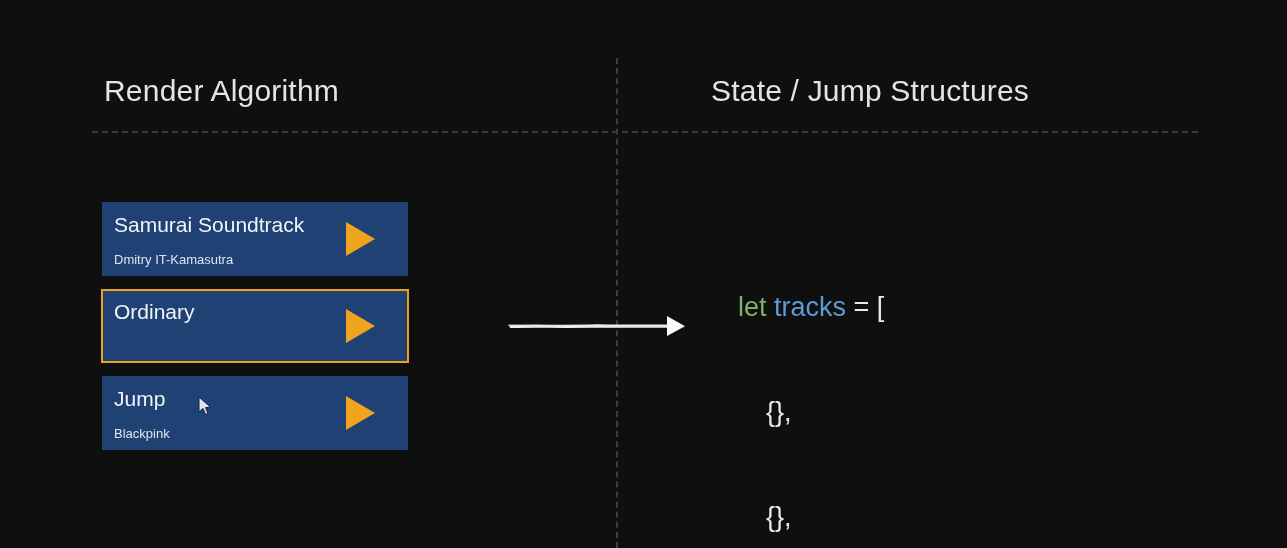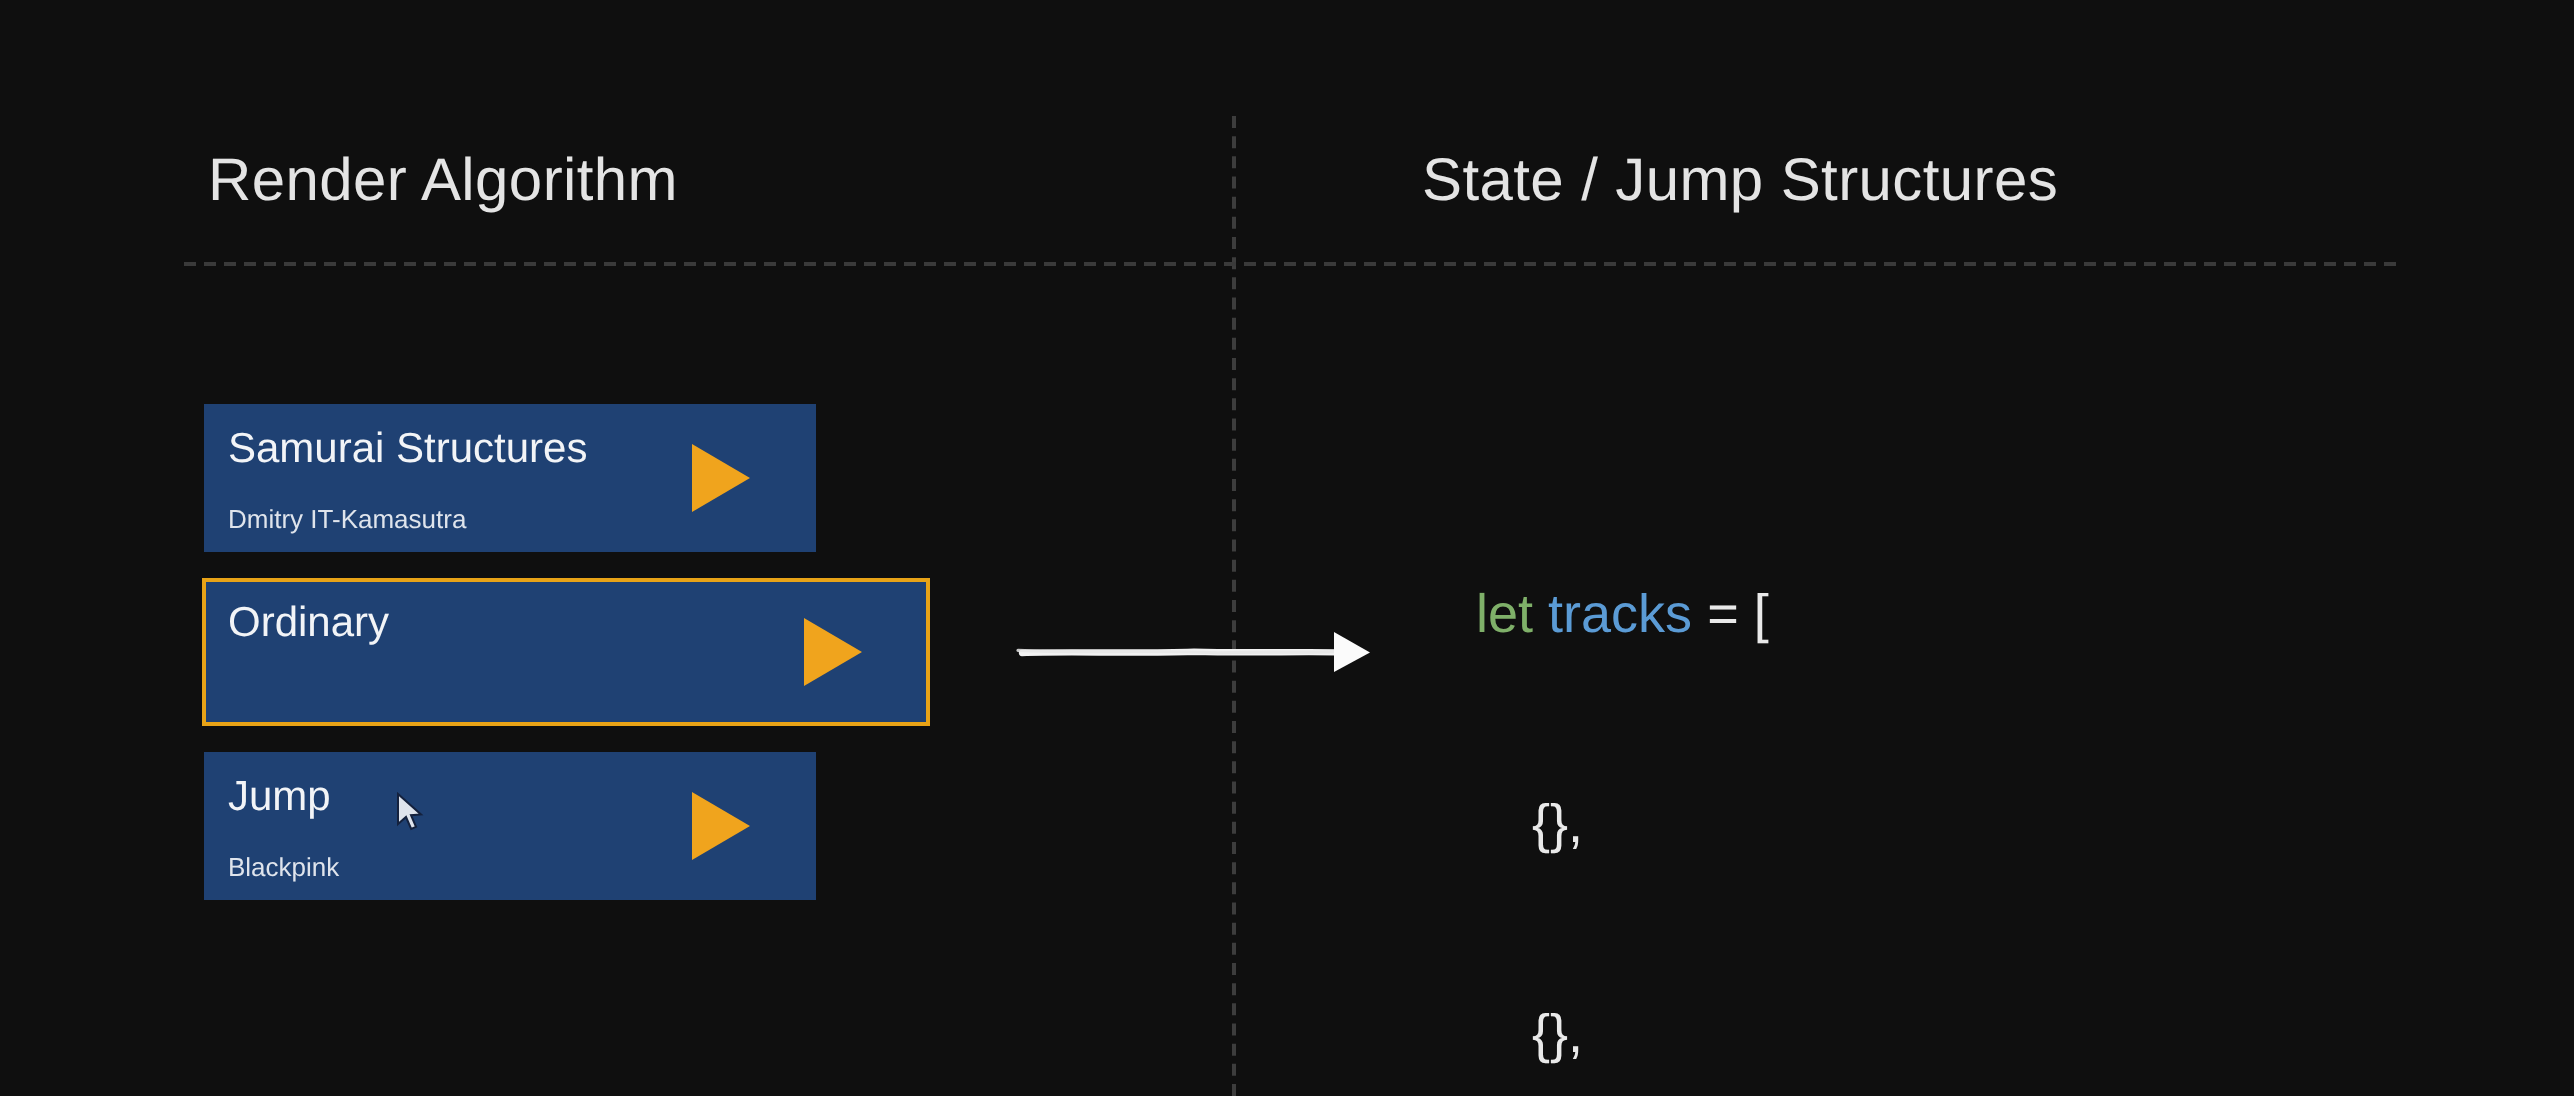--- a/index.html
+++ b/index.html
@@ -59,21 +59,21 @@
     height: 74px;
     margin-bottom: 13px;
     background: #1f4173;
     border: 1px solid transparent;
     padding: 9px 14px 0 11px;
   }
   .track-card.selected {
     border: 2px solid #e8a317;
     margin-left: -1px;
     margin-right: -1px;
-    width: 364px;
+    width: 308px;
     padding-top: 8px;
   }
   .track-title {
     font-size: 21px;
     font-weight: 300;
     color: #f2f4f7;
     line-height: 26px;
     white-space: nowrap;
   }
   .track-artist {
@@ -139,21 +139,21 @@
 <div class="v-divider"></div>
 
 <div class="h-divider"></div>
 
 <div class="col-header left">Render Algorithm</div>
 <div class="col-header right">State / Jump Structures</div>
 
 <div class="track-list">
 
   <div class="track-card">
-    <div class="track-title">Samurai Structures</div>
+    <div class="track-title">Samurai Soundtrack</div>
     <div class="track-artist">Dmitry IT-Kamasutra</div>
     <div class="play-icon"></div>
   </div>
 
 
   <div class="track-card selected">
     <div class="track-title">Ordinary</div>
     <div class="play-icon"></div>
   </div>
 

